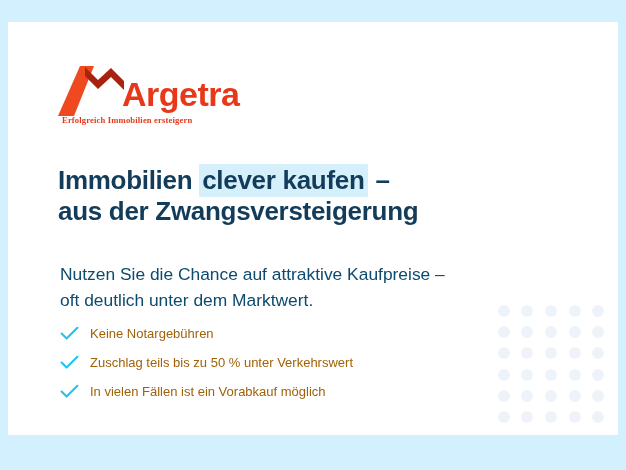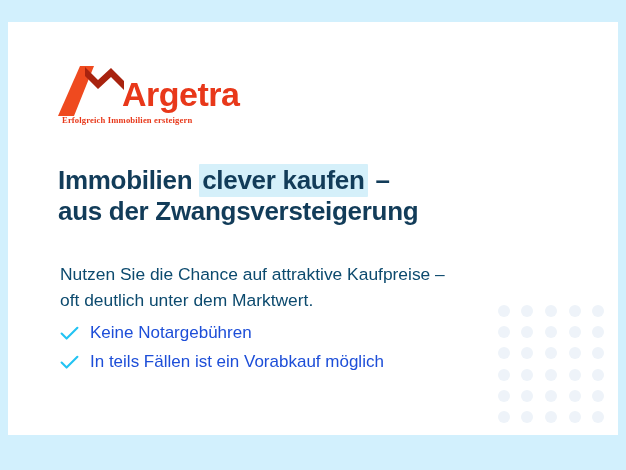--- a/index.html
+++ b/index.html
@@ -112,21 +112,21 @@
   .bullet {
     display:flex; align-items:center;
     height:29px;
   }
   .bullet .chk {
     flex:0 0 30px;
     display:flex; align-items:center;
   }
   .bullet .chk svg { display:block; width:19px; height:15px; }
   .bullet .txt {
-    font-size:17px; color:#1d4ed8;
+    font-size:13px; color:#a16207;
     line-height:1.2;
     white-space:nowrap;
   }
 </style>
 </head>
 <body>
 
 <div id="frame">
   <div id="card">
 
@@ -191,18 +191,26 @@
             </svg>
           </span>
           <span class="txt">Keine Notargebühren</span>
         </li>
         <li class="bullet">
           <span class="chk">
             <svg viewBox="0 0 19 15">
               <path d="M1.6 7.6 L6.6 12.6 L17.4 1.8" fill="none" stroke="#22c3f3" stroke-width="2.1" stroke-linecap="round" stroke-linejoin="round"></path>
             </svg>
           </span>
-          <span class="txt">In teils Fällen ist ein Vorabkauf möglich</span>
+          <span class="txt">Zuschlag teils bis zu 50 % unter Verkehrswert</span>
+        </li>
+        <li class="bullet">
+          <span class="chk">
+            <svg viewBox="0 0 19 15">
+              <path d="M1.6 7.6 L6.6 12.6 L17.4 1.8" fill="none" stroke="#22c3f3" stroke-width="2.1" stroke-linecap="round" stroke-linejoin="round"></path>
+            </svg>
+          </span>
+          <span class="txt">In vielen Fällen ist ein Vorabkauf möglich</span>
         </li>
       </ul>
 
   </div>
 </div>
 
 </body></html>

